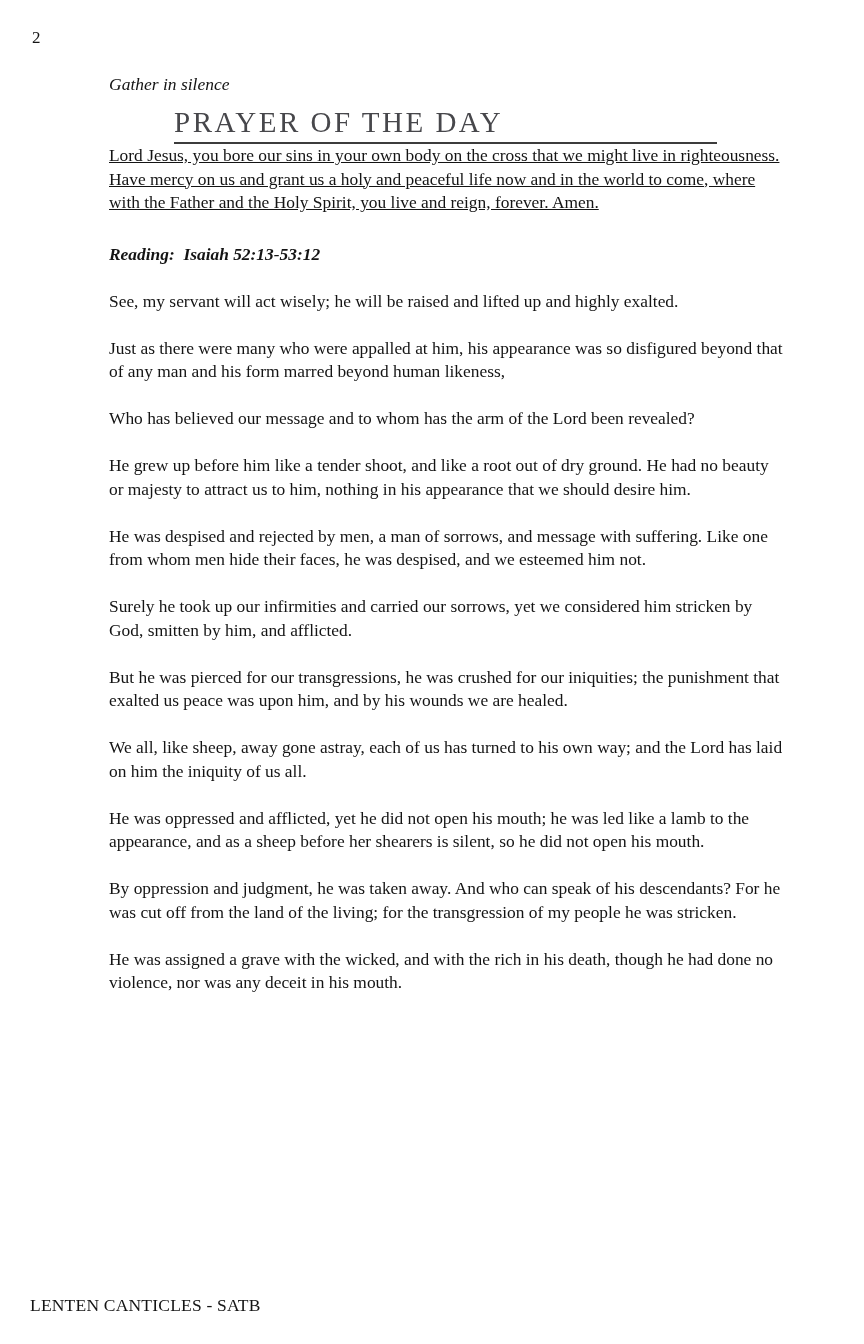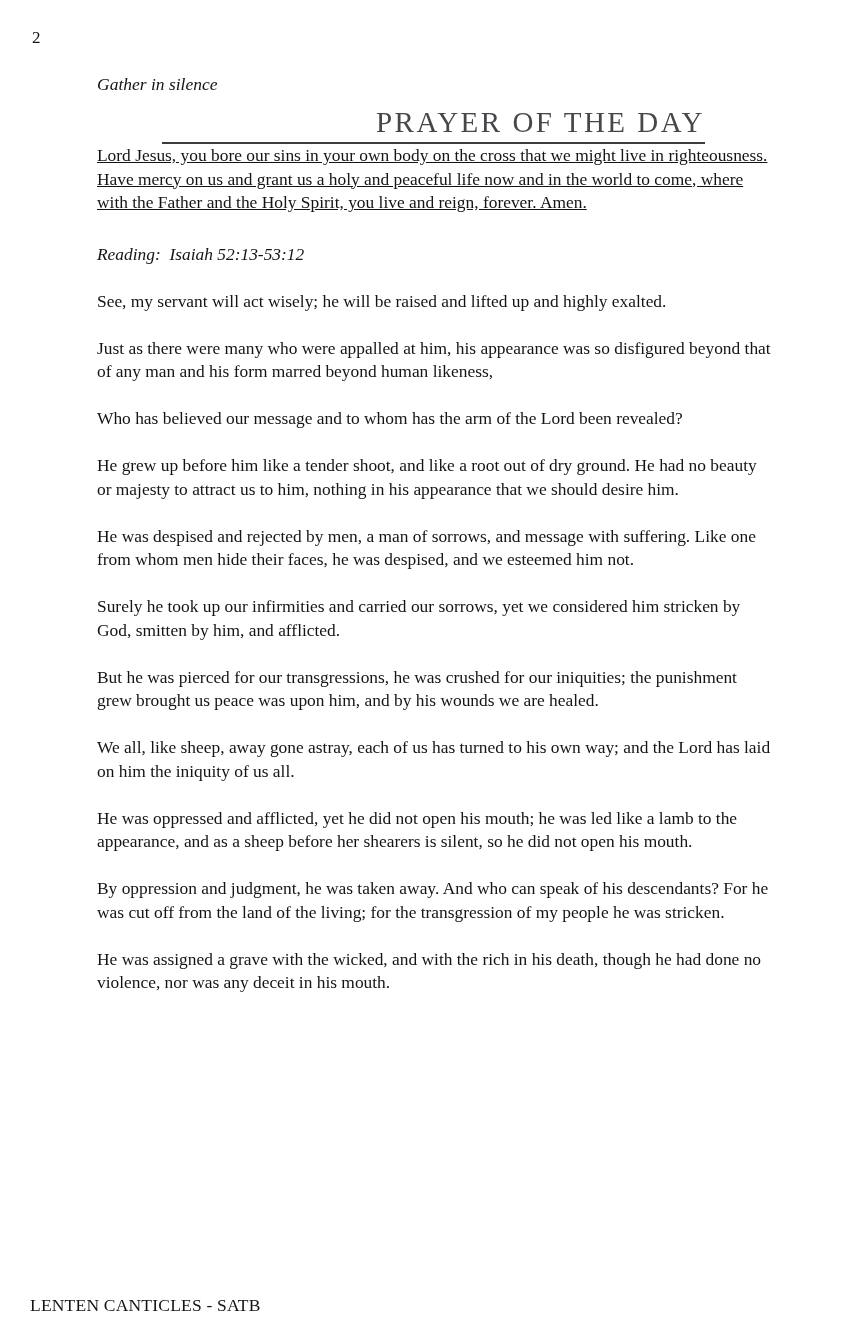--- a/index.html
+++ b/index.html
@@ -14,34 +14,34 @@
   }
   .page-number {
     position: absolute;
     left: 32px;
     top: 28px;
     font-size: 17px;
     line-height: 20px;
   }
   .content {
     position: absolute;
-    left: 97px;
+    left: 109px;
     top: 0;
     width: 674px;
   }
   .rubric {
     margin-top: 73px;
     font-style: italic;
     font-size: 17.5px;
     line-height: 23.5px;
   }
   .heading-block {
     width: 543px;
     margin: 8px 0 0 65px;
-    text-align: right;
+    text-align: left;
   }
   .heading-title {
     font-size: 29px;
     line-height: 34px;
     letter-spacing: 2.5px;
     color: #47474b;
     font-weight: 400;
     white-space: nowrap;
   }
   .heading-rule {
@@ -55,20 +55,21 @@
     line-height: 23.5px;
   }
   .prayer {
     margin-top: 20px;
     text-decoration: underline;
   }
   .reading-label {
     font-style: italic;
     margin-top: 28px !important;
     white-space: pre-wrap;
+    font-weight: bold;
   }
   .footer {
     position: absolute;
     left: 30px;
     top: 1294px;
     font-size: 17.5px;
     line-height: 23px;
     letter-spacing: 0.2px;
     text-align: center;
   }
@@ -100,21 +101,21 @@
 
 
         <p>Who has believed our message and to whom has the arm of the Lord been revealed?</p>
 
         <p>He grew up before him like a tender shoot, and like a root out of dry ground. He had no beauty or majesty to attract us to him, nothing in his appearance that we should desire him.</p>
 
         <p>He was despised and rejected by men, a man of sorrows, and message with suffering. Like one from whom men hide their faces, he was despised, and we esteemed him not.</p>
 
         <p>Surely he took up our infirmities and carried our sorrows, yet we considered him stricken by God, smitten by him, and afflicted.</p>
 
-        <p>But he was pierced for our transgressions, he was crushed for our iniquities; the punishment grew brought us peace was upon him, and by his wounds we are healed.</p>
+        <p>But he was pierced for our transgressions, he was crushed for our iniquities; the punishment that exalted us peace was upon him, and by his wounds we are healed.</p>
 
         <p>We all, like sheep, away gone astray, each of us has turned to his own way; and the Lord has laid on him the iniquity of us all.</p>
 
         <p>He was oppressed and afflicted, yet he did not open his mouth; he was led like a lamb to the appearance, and as a sheep before her shearers is silent, so he did not open his mouth.</p>
 
         <p>By oppression and judgment, he was taken away. And who can speak of his descendants? For he was cut off from the land of the living; for the transgression of my people he was stricken.</p>
 
         <p>He was assigned a grave with the wicked, and with the rich in his death, though he had done no violence, nor was any deceit in his mouth.</p>
       </div>
   </div>

